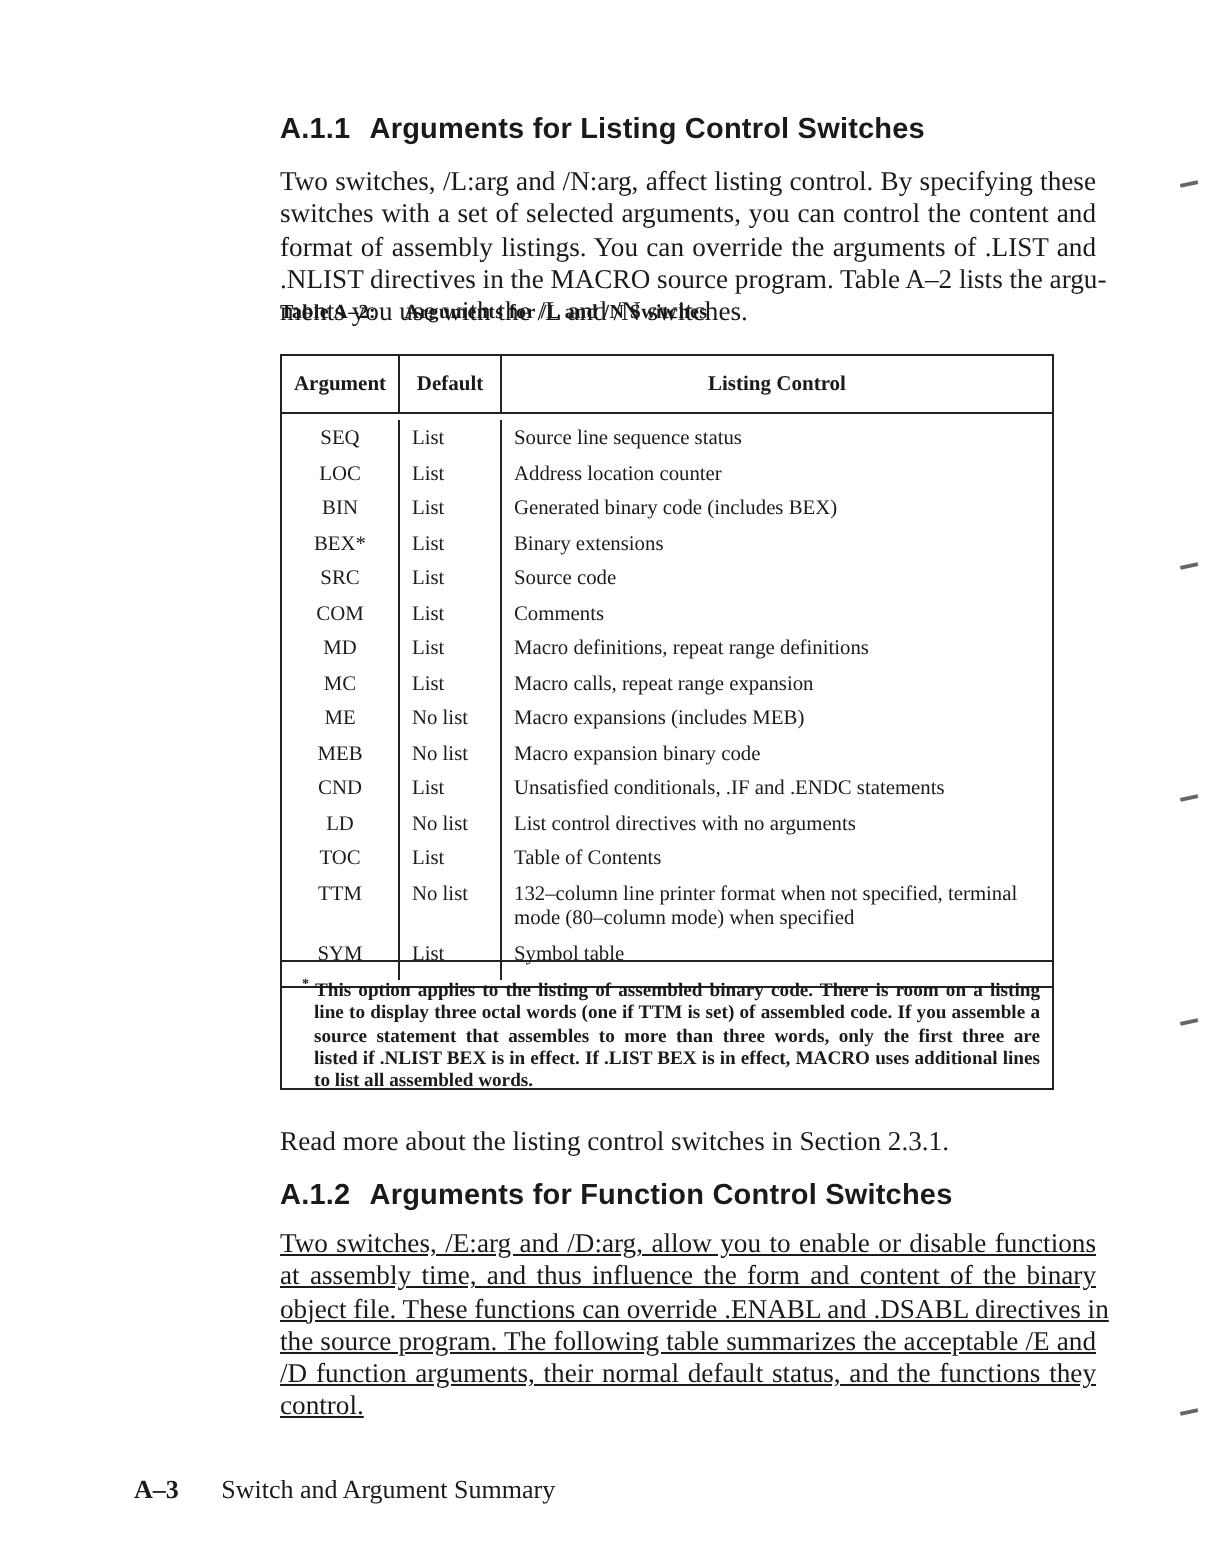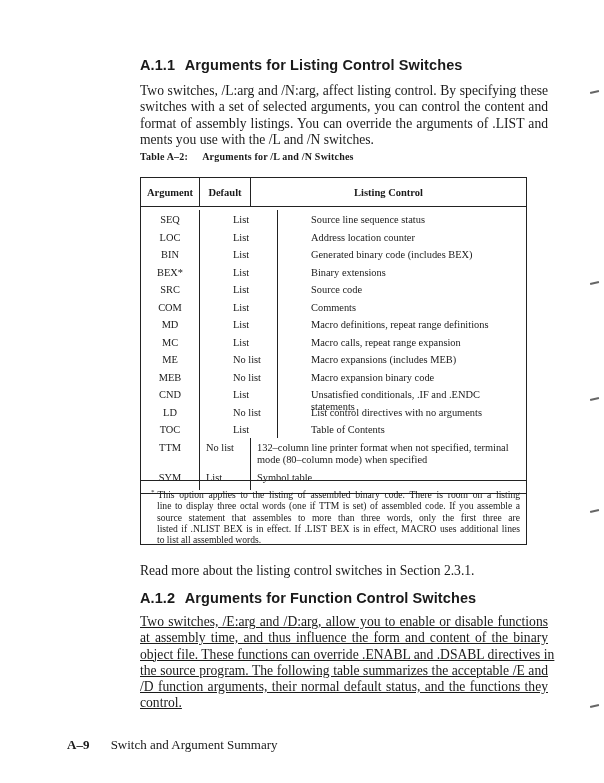--- a/index.html
+++ b/index.html
@@ -20,26 +20,26 @@
   .thead { display: flex; height: 28px; border-bottom: 1.5px solid #222; }
   .th { font-size: 10.5px; font-weight: bold; display: flex; align-items: center; justify-content: center; }
   .col1 { width: 59px; border-right: 1.5px solid #222; box-sizing: border-box; }
   .col2 { width: 51px; border-right: 1.5px solid #222; box-sizing: border-box; }
   .col3 { flex: 1; text-align: center; }
   .row { display: flex; font-size: 10.4px; }
   .cell { box-sizing: border-box; }
   .cell.c1 { width: 59px; text-align: center; border-right: 1.5px solid #222; padding-top: 4px; }
   .cell.c2 { width: 51px; padding-left: 6px; border-right: 1.5px solid #222; padding-top: 4px; }
   .cell.c3 { flex: 1; padding-left: 6px; padding-right: 4px; padding-top: 4px; line-height: 12px; }
-  .r1 { height: 17.5px; gap: 27px; }
+  .r1 { height: 17.5px; }
   .r2 { height: 30px; justify-content: center; }
   .r-last { height: 22px; }
 
   .footnote { position: absolute; left: 140px; top: 480px; width: 387px; height: 65px; border: 1.5px solid #222; border-top: none; box-sizing: border-box; padding: 6px 6px 0 10px; font-size: 9.6px; line-height: 11.2px; }
-  .fn-line { display: block; white-space: nowrap; text-align: justify; text-align-last: justify; }
+  .fn-line { display: block; white-space: nowrap; text-align: justify; text-align-last: justify; font-weight: bold; }
   .fn-line.indent { padding-left: 6px; }
   .fn-line.last { text-align-last: left; }
   .fn-mark { font-size: 7px; vertical-align: super; margin-right: 3px; }
 
   .footer { position: absolute; top: 737px; left: 67px; font-size: 13px; }
   .footer .pg { font-weight: bold; margin-right: 18px; }
 
   .mark { position: absolute; left: 590px; width: 9px; height: 1.5px; background: #666; transform: rotate(-12deg); }
 </style>
 </head>
@@ -47,20 +47,21 @@
 
 <div class="h2 sans" style="top:57px;">
   <span class="num">A.1.1</span>
   <span>Arguments for Listing Control Switches</span>
 </div>
 
 <div class="para serif" style="top:83px;">
   <span class="para-line">Two switches, /L:arg and /N:arg, affect listing control. By specifying these</span>
   <span class="para-line">switches with a set of selected arguments, you can control the content and</span>
   <span class="para-line">format of assembly listings. You can override the arguments of .LIST and</span>
+  <span class="para-line">.NLIST directives in the MACRO source program. Table A–2 lists the argu-</span>
   <span class="para-line last">ments you use with the /L and /N switches.</span>
 </div>
 
 <div class="table-caption serif">
   <span class="cap-num">Table A–2:</span>
   <span>Arguments for /L and /N Switches</span>
 </div>
 
 <div class="tbl serif">
   <div class="thead">
@@ -167,21 +168,21 @@
 <div class="para serif" style="top:614px;text-decoration:underline;">
   <span class="para-line">Two switches, /E:arg and /D:arg, allow you to enable or disable functions</span>
   <span class="para-line">at assembly time, and thus influence the form and content of the binary</span>
   <span class="para-line">object file. These functions can override .ENABL and .DSABL directives in</span>
   <span class="para-line">the source program. The following table summarizes the acceptable /E and</span>
   <span class="para-line">/D function arguments, their normal default status, and the functions they</span>
   <span class="para-line last">control.</span>
 </div>
 
 <div class="footer serif">
-  <span class="pg">A–9</span>
+  <span class="pg">A–3</span>
   <span>Switch and Argument Summary</span>
 </div>
 
 <div class="mark" style="top:91px;"></div>
 <div class="mark" style="top:282px;"></div>
 <div class="mark" style="top:398px;"></div>
 <div class="mark" style="top:510px;"></div>
 <div class="mark" style="top:705px;"></div>
 
 </body></html>

